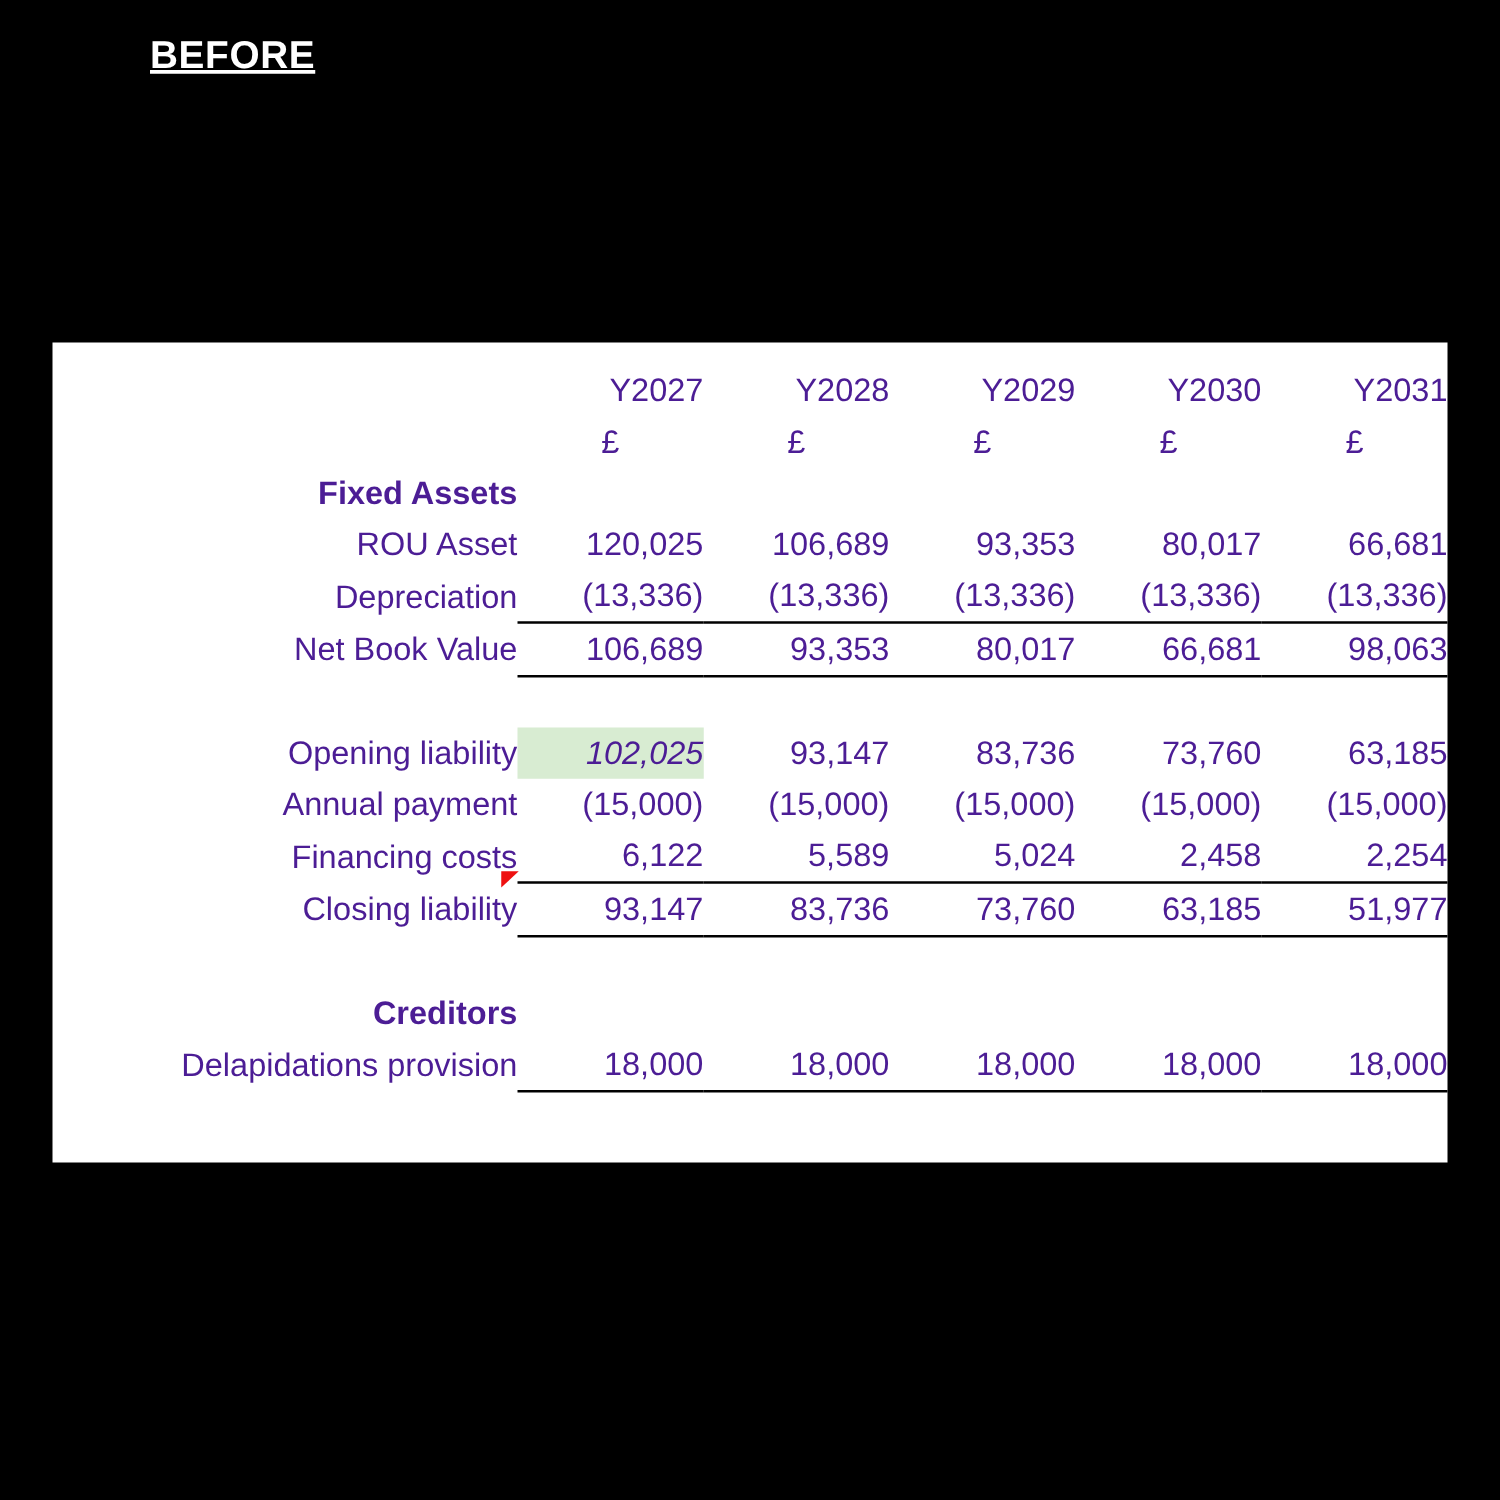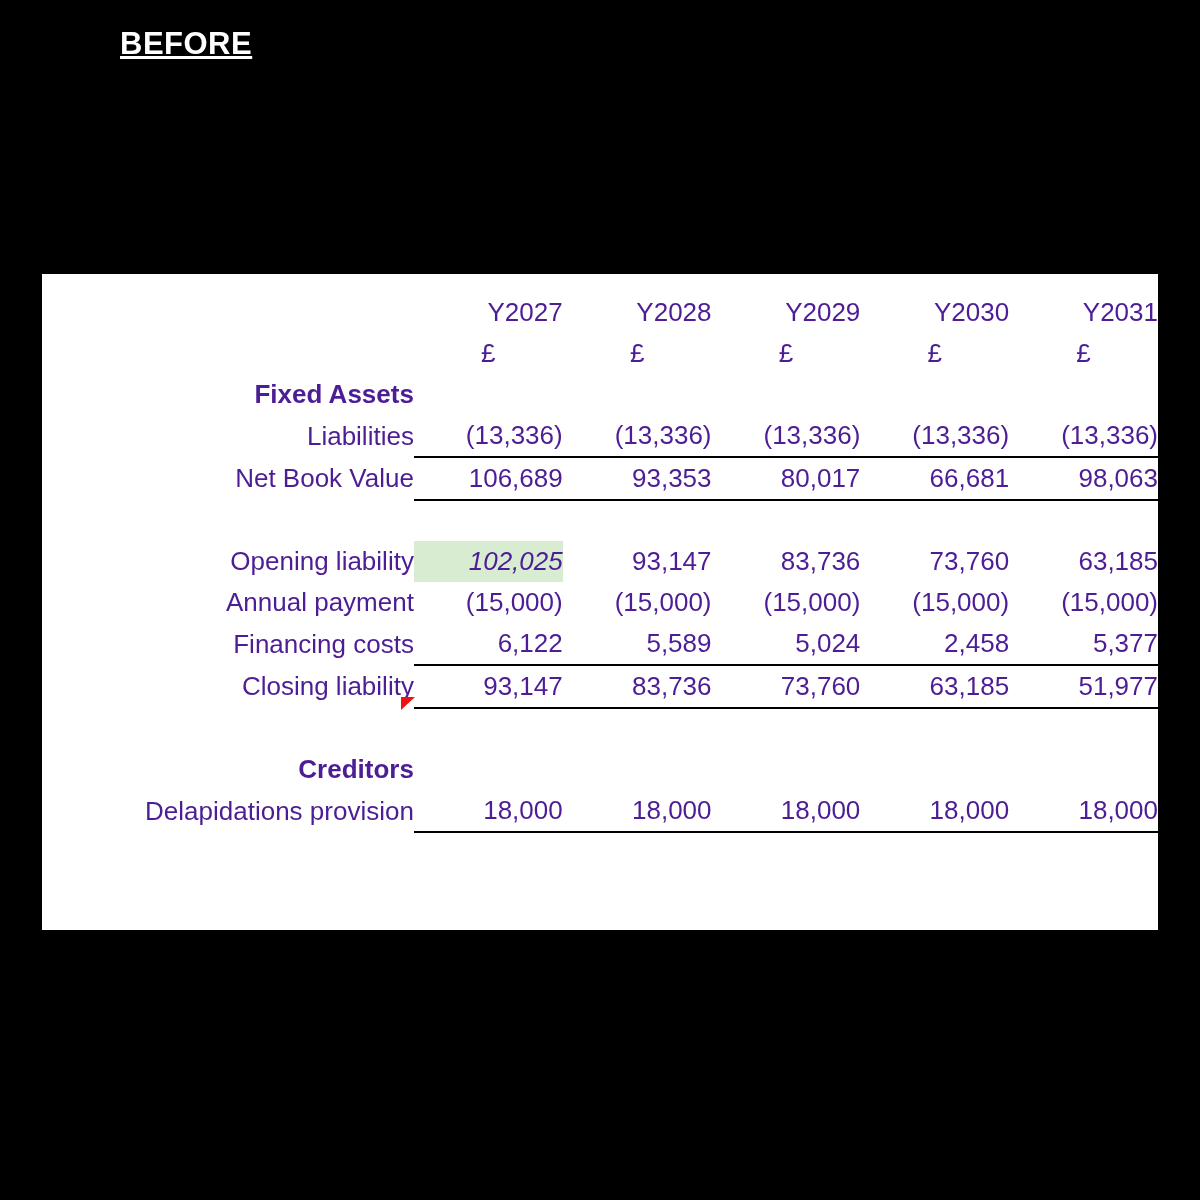--- a/index.html
+++ b/index.html
@@ -116,21 +116,29 @@
 
       <tr>
         <td class="lbl bold">Fixed Assets</td>
         <td class="num"></td>
         <td class="num"></td>
         <td class="num"></td>
         <td class="num"></td>
         <td class="num"></td>
       </tr>
       <tr>
-        <td class="lbl">Liabilities</td>
+        <td class="lbl">ROU Asset</td>
+        <td class="num">120,025</td>
+        <td class="num">106,689</td>
+        <td class="num">93,353</td>
+        <td class="num">80,017</td>
+        <td class="num">66,681</td>
+      </tr>
+      <tr>
+        <td class="lbl">Depreciation</td>
         <td class="num">(13,336)</td>
         <td class="num">(13,336)</td>
         <td class="num">(13,336)</td>
         <td class="num">(13,336)</td>
         <td class="num">(13,336)</td>
       </tr>
       <tr>
         <td class="lbl">Net Book Value</td>
         <td class="num topline botline">106,689</td>
         <td class="num topline botline">93,353</td>
@@ -163,21 +171,21 @@
         <td class="num">(15,000)</td>
         <td class="num">(15,000)</td>
         <td class="num">(15,000)</td>
       </tr>
       <tr>
         <td class="lbl">Financing costs</td>
         <td class="num">6,122</td>
         <td class="num">5,589</td>
         <td class="num">5,024</td>
         <td class="num">2,458</td>
-        <td class="num">5,377</td>
+        <td class="num">2,254</td>
       </tr>
       <tr>
         <td class="lbl">Closing liability</td>
         <td class="num topline botline">93,147</td>
         <td class="num topline botline">83,736</td>
         <td class="num topline botline">73,760</td>
         <td class="num topline botline">63,185</td>
         <td class="num topline botline">51,977</td>
       </tr>
 

